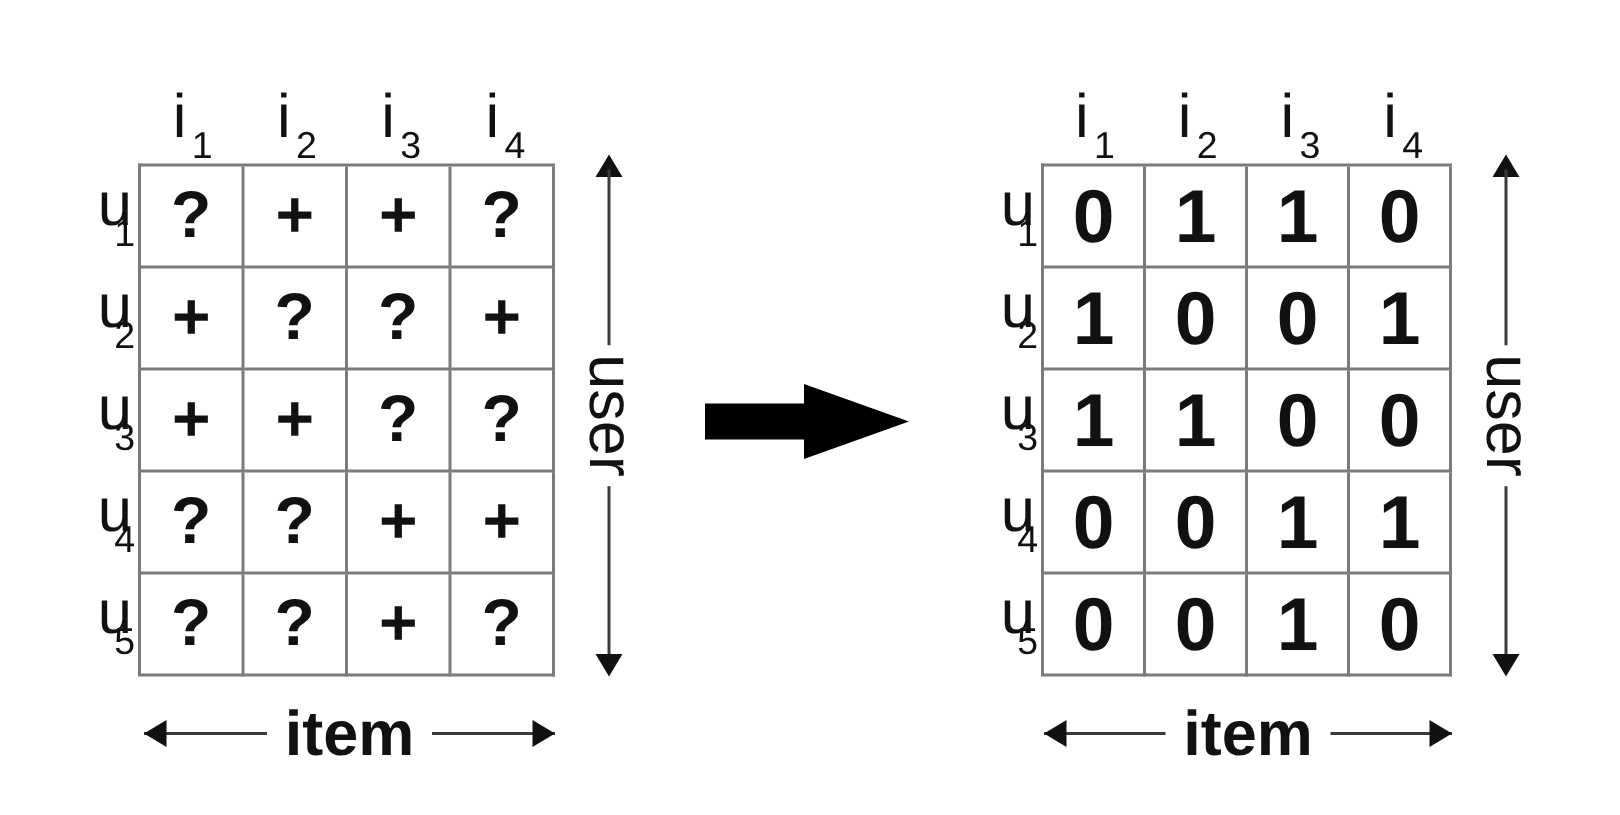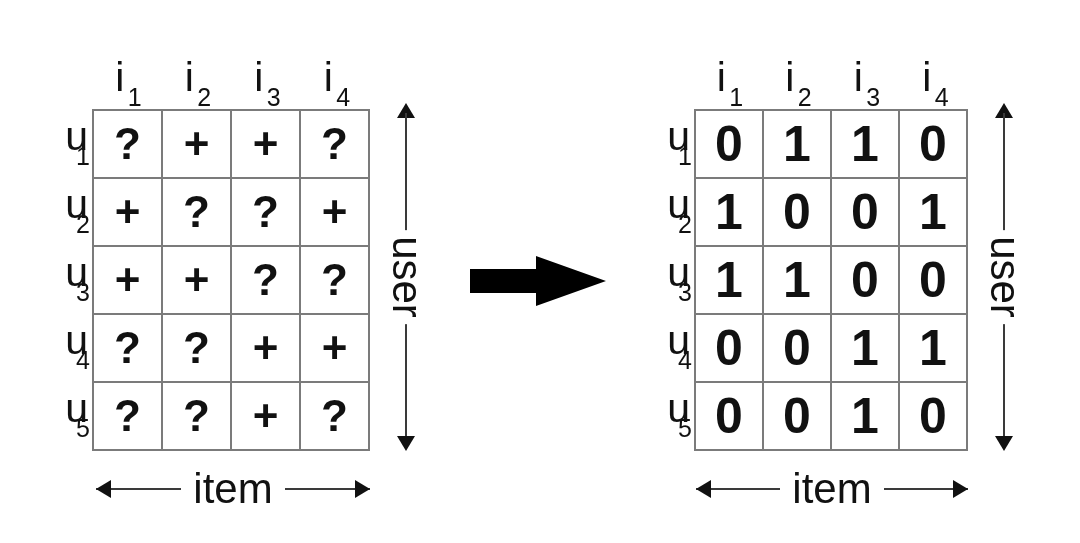--- a/index.html
+++ b/index.html
@@ -196,20 +196,21 @@
     width: 0; height: 0;
     border-top: 9px solid transparent;
     border-bottom: 9px solid transparent;
     border-left: 15px solid #111111;
   }
   .item-axis .axis-text {
     font-size: 42px;
     line-height: 42px;
     padding: 0 12px;
     white-space: nowrap;
+    font-weight: bold;
   }
 
   
   .transform-arrow {
     position: absolute;
     left: 468px;
     top: 255px;
     width: 140px;
     height: 52px;
   }

